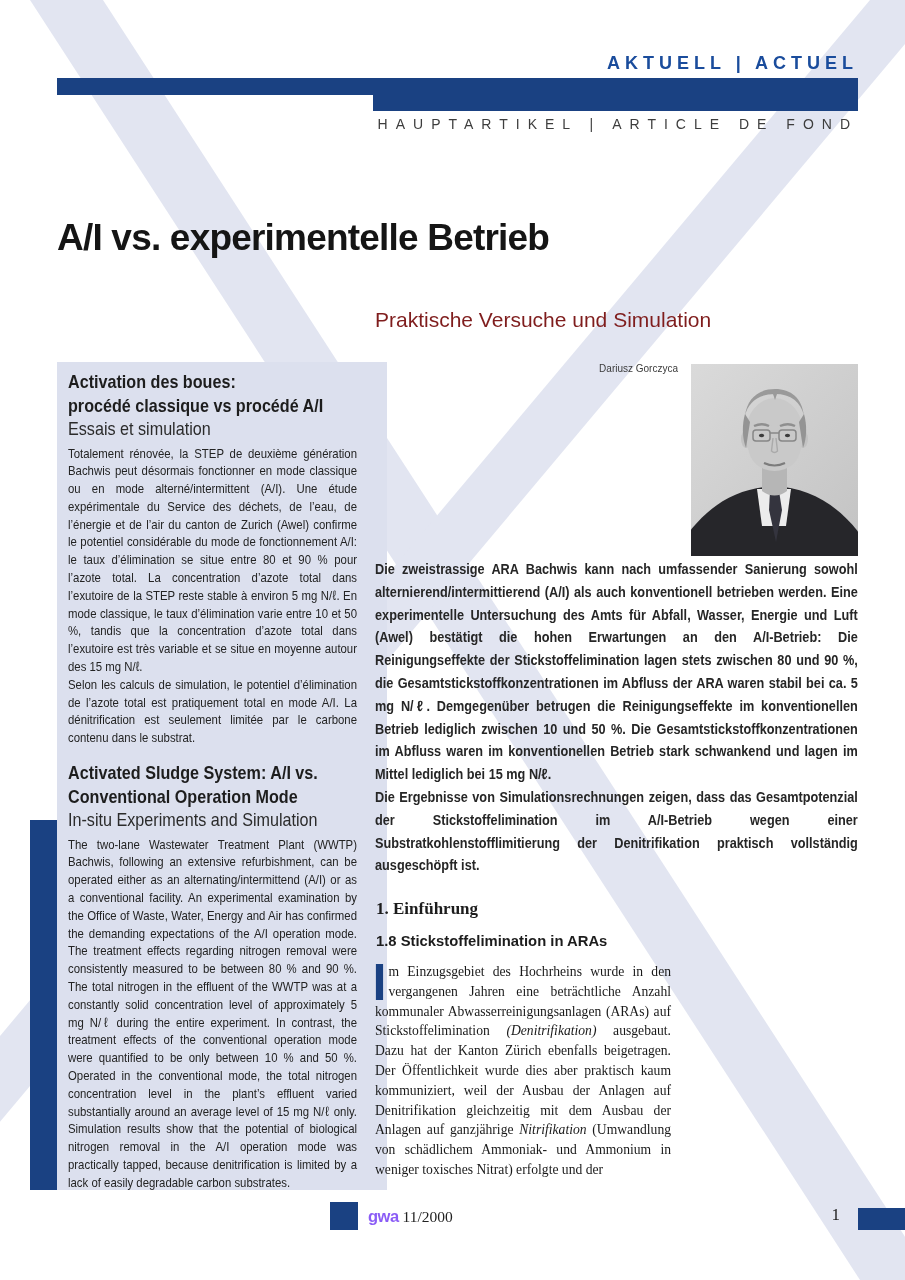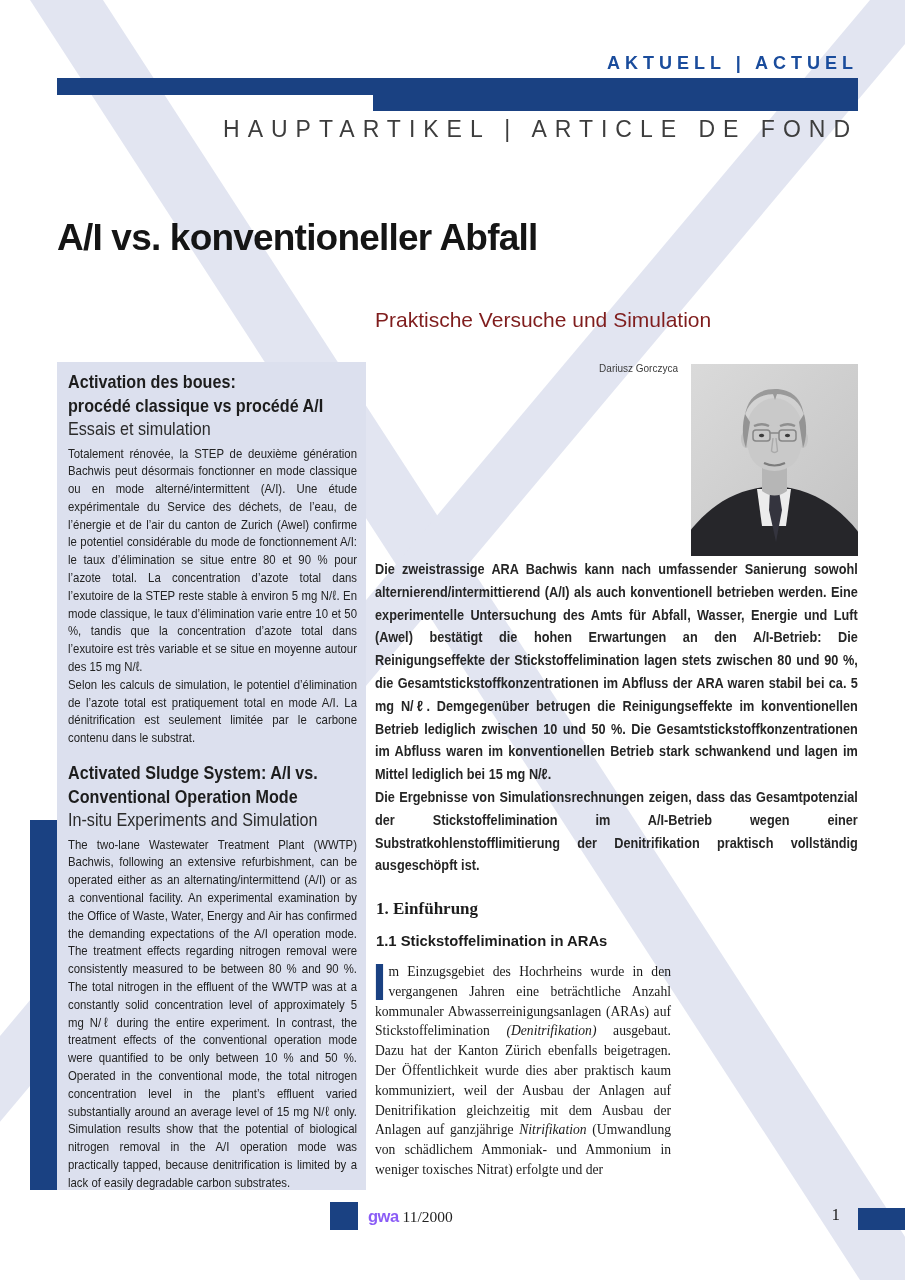--- a/index.html
+++ b/index.html
@@ -13,38 +13,39 @@
   .bar { position:absolute; background:var(--navy); }
   .bar-thin  { left:57px;  top:78px; width:801px; height:17px; }
   .bar-step  { left:373px; top:78px; width:485px; height:33px; }
 
   .kicker {
     position:absolute; top:53px; right:47px; white-space:nowrap;
     font-weight:bold; font-size:18px; letter-spacing:5px; color:var(--kickerBlue);
   }
   .band-label {
     position:absolute; top:116px; right:47px; white-space:nowrap;
-    font-size:23px; letter-spacing:8px; color:#3d3d3d;
+    font-size:14px; letter-spacing:8px; color:#3d3d3d;
   }
 
   .title {
     position:absolute; left:57px; top:218px;
     font-weight:bold; font-size:37px; line-height:40px; letter-spacing:-0.8px;
     color:#151515;
   }
   .subtitle { position:absolute; left:375px; top:308px; font-size:21px; color:#7f1d1d; }
   .author {
     position:absolute; left:375px; top:363px; width:303px; text-align:right;
     font-size:10px; color:#3b3b3b;
   }
   .photo { position:absolute; left:691px; top:364px; width:167px; height:192px; }
 
   .abstract-box {
     position:absolute; left:57px; top:362px; width:309px; height:828px;
     background:var(--boxBg);
+    padding-left:21px;
   }
   .box-inner {
     position:absolute; left:11px; top:8px; width:340px;
     transform:scaleX(0.85); transform-origin:0 0;
   }
   .abs-heading { font-weight:bold; font-size:19px; line-height:23.5px; color:#1d1d1d; }
   .abs-sub     { font-size:19px; line-height:23.5px; color:#2b2b2b; margin-bottom:4px; }
   .abs-body p  { margin:0; font-size:13.4px; line-height:17.8px; text-align:justify; color:#232323; }
   .abs-block2  { margin-top:14px; }
 
@@ -90,21 +91,21 @@
     <polygon points="30,0 103,0 933,1280 860,1280" fill="#e2e5f1"></polygon>
     <polygon points="870,0 942,0 -133,1280 -205,1280" fill="#e2e5f1"></polygon>
   </svg>
 
   <div class="kicker">AKTUELL | ACTUEL</div>
   <div class="bar bar-thin"></div>
   <div class="bar bar-step"></div>
   <div class="band-label">HAUPTARTIKEL | ARTICLE DE FOND</div>
 
   <div class="title">
-    <div>A/I vs. konventioneller Abfall</div>
+    <div>A/I vs. experimentelle Betrieb</div>
   </div>
   <div class="subtitle">Praktische Versuche und Simulation</div>
   <div class="author">Dariusz Gorczyca</div>
 
   <svg class="photo" viewBox="0 0 167 192" aria-hidden="true">
     <defs>
       <linearGradient id="wall" x1="0" y1="0" x2="1" y2="1">
         <stop offset="0" stop-color="#dadada"></stop>
           <stop offset="1" stop-color="#c3c3c3"></stop>
       </linearGradient>
@@ -159,21 +160,21 @@
   </div>
 
   <div class="side-accent"></div>
 
   <div class="lead">
     <p>Die zweistrassige ARA Bachwis kann nach umfassender Sanierung sowohl alternierend/intermittierend (A/I) als auch konventionell betrieben werden. Eine experimentelle Untersuchung des Amts für Abfall, Wasser, Energie und Luft (Awel) bestätigt die hohen Erwartungen an den A/I-Betrieb: Die Reinigungseffekte der Stickstoffelimination lagen stets zwischen 80 und 90 %, die Gesamtstickstoffkonzentrationen im Abfluss der ARA waren stabil bei ca. 5 mg N/ℓ. Demgegenüber betrugen die Reinigungseffekte im konventionellen Betrieb lediglich zwischen 10 und 50 %. Die Gesamtstickstoffkonzentrationen im Abfluss waren im konventionellen Betrieb stark schwankend und lagen im Mittel lediglich bei 15 mg N/ℓ.</p>
     <p>Die Ergebnisse von Simulationsrechnungen zeigen, dass das Gesamtpotenzial der Stickstoffelimination im A/I-Betrieb wegen einer Substratkohlenstofflimitierung der Denitrifikation praktisch vollständig ausgeschöpft ist.</p>
   </div>
 
   <div class="sec-h1">1. Einführung</div>
-  <div class="sec-h2">1.1 Stickstoffelimination in ARAs</div>
+  <div class="sec-h2">1.8 Stickstoffelimination in ARAs</div>
 
   <div class="intro">
     <span class="dropcap">I</span><span><span>m Einzugsgebiet des Hochrheins wurde in den vergangenen Jahren eine beträchtliche Anzahl kommunaler Abwasserreinigungsanlagen (ARAs) auf Stickstoffelimination </span><span class="it">(Denitrifikation)</span><span> ausgebaut. Dazu hat der Kanton Zürich ebenfalls beigetragen. Der Öffentlichkeit wurde dies aber praktisch kaum kommuniziert, weil der Ausbau der Anlagen auf Denitrifikation gleichzeitig mit dem Ausbau der Anlagen auf ganzjährige </span><span class="it">Nitrifikation</span><span> (Umwandlung von schädlichem Ammoniak- und Ammonium in weniger toxisches Nitrat) erfolgte und der</span></span>
   </div>
 
   <div class="f-square"></div>
   <div class="f-text">
     <span class="f-journal">gwa</span>
     <span>11/2000</span>
   </div>

